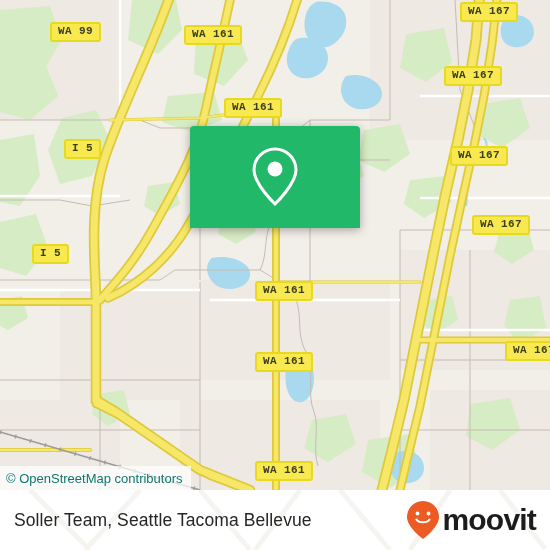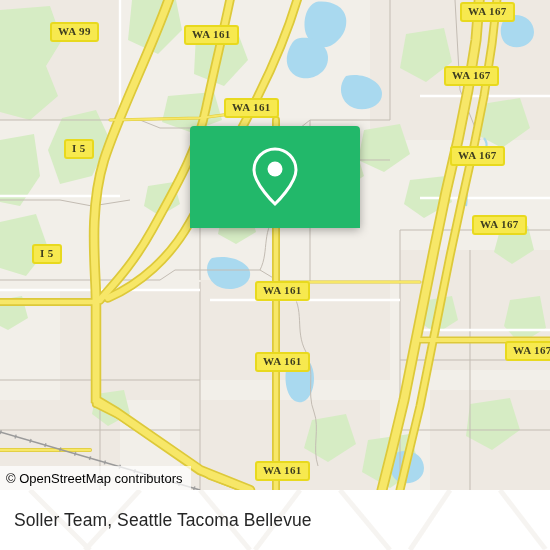--- a/index.html
+++ b/index.html
@@ -30,21 +30,21 @@
 
   
   .shield {
     position: absolute;
     background: #f7e94f;
     border: 2px solid #e8d91e;
     border-radius: 3px;
     color: #3d3d20;
     font-size: 11px;
     font-weight: bold;
-    font-family: Liberation Serif, serif;
+    font-family: Liberation Mono, monospace;
     letter-spacing: 0.4px;
     padding: 1px 6px 2px 6px;
     line-height: 13px;
     white-space: nowrap;
     box-sizing: border-box;
     text-align: left;
   }
 
   
   #callout {
@@ -92,21 +92,21 @@
   #attribution {
     position: absolute;
     left: 0;
     top: 466px;
     height: 24px;
     padding: 0 8px 0 6px;
     display: flex;
     align-items: center;
     background: rgba(255,255,255,0.72);
     font-size: 13px;
-    color: #000000;
+    color: #0f766e;
     font-family: "Liberation Sans", sans-serif;
     white-space: nowrap;
   }
 
   
   #footer {
     position: absolute;
     left: 0;
     top: 490px;
     width: 550px;
@@ -322,15 +322,24 @@
         <path d="M30,0 L90,60"></path>
         <path d="M140,0 L85,60"></path>
         <path d="M200,0 L250,60"></path>
         <path d="M300,0 L255,60"></path>
         <path d="M340,0 L390,60"></path>
         <path d="M450,0 L410,60"></path>
         <path d="M500,0 L546,60"></path>
       </g>
     </svg>
     <div id="footer-title">Soller Team, Seattle Tacoma Bellevue</div>
+    <div id="brand">
+      <svg width="34" height="40" viewBox="0 0 34 40">
+        <path d="M17 1 C8.2 1 1 8.2 1 17 C1 27.5 17 39 17 39 C17 39 33 27.5 33 17 C33 8.2 25.8 1 17 1 Z" fill="#ec5b23"></path>
+        <circle cx="11.5" cy="13.5" r="1.9" fill="#ffffff"></circle>
+        <circle cx="22.5" cy="13.5" r="1.9" fill="#ffffff"></circle>
+        <path d="M10.5 19.5 C12.8 23.2 21.2 23.2 23.5 19.5" stroke="#ffffff" stroke-width="2.1" fill="none" stroke-linecap="round"></path>
+      </svg>
+      <span id="brand-word">moovit</span>
+    </div>
   </div>
 
 </div>
 
 </body></html>

